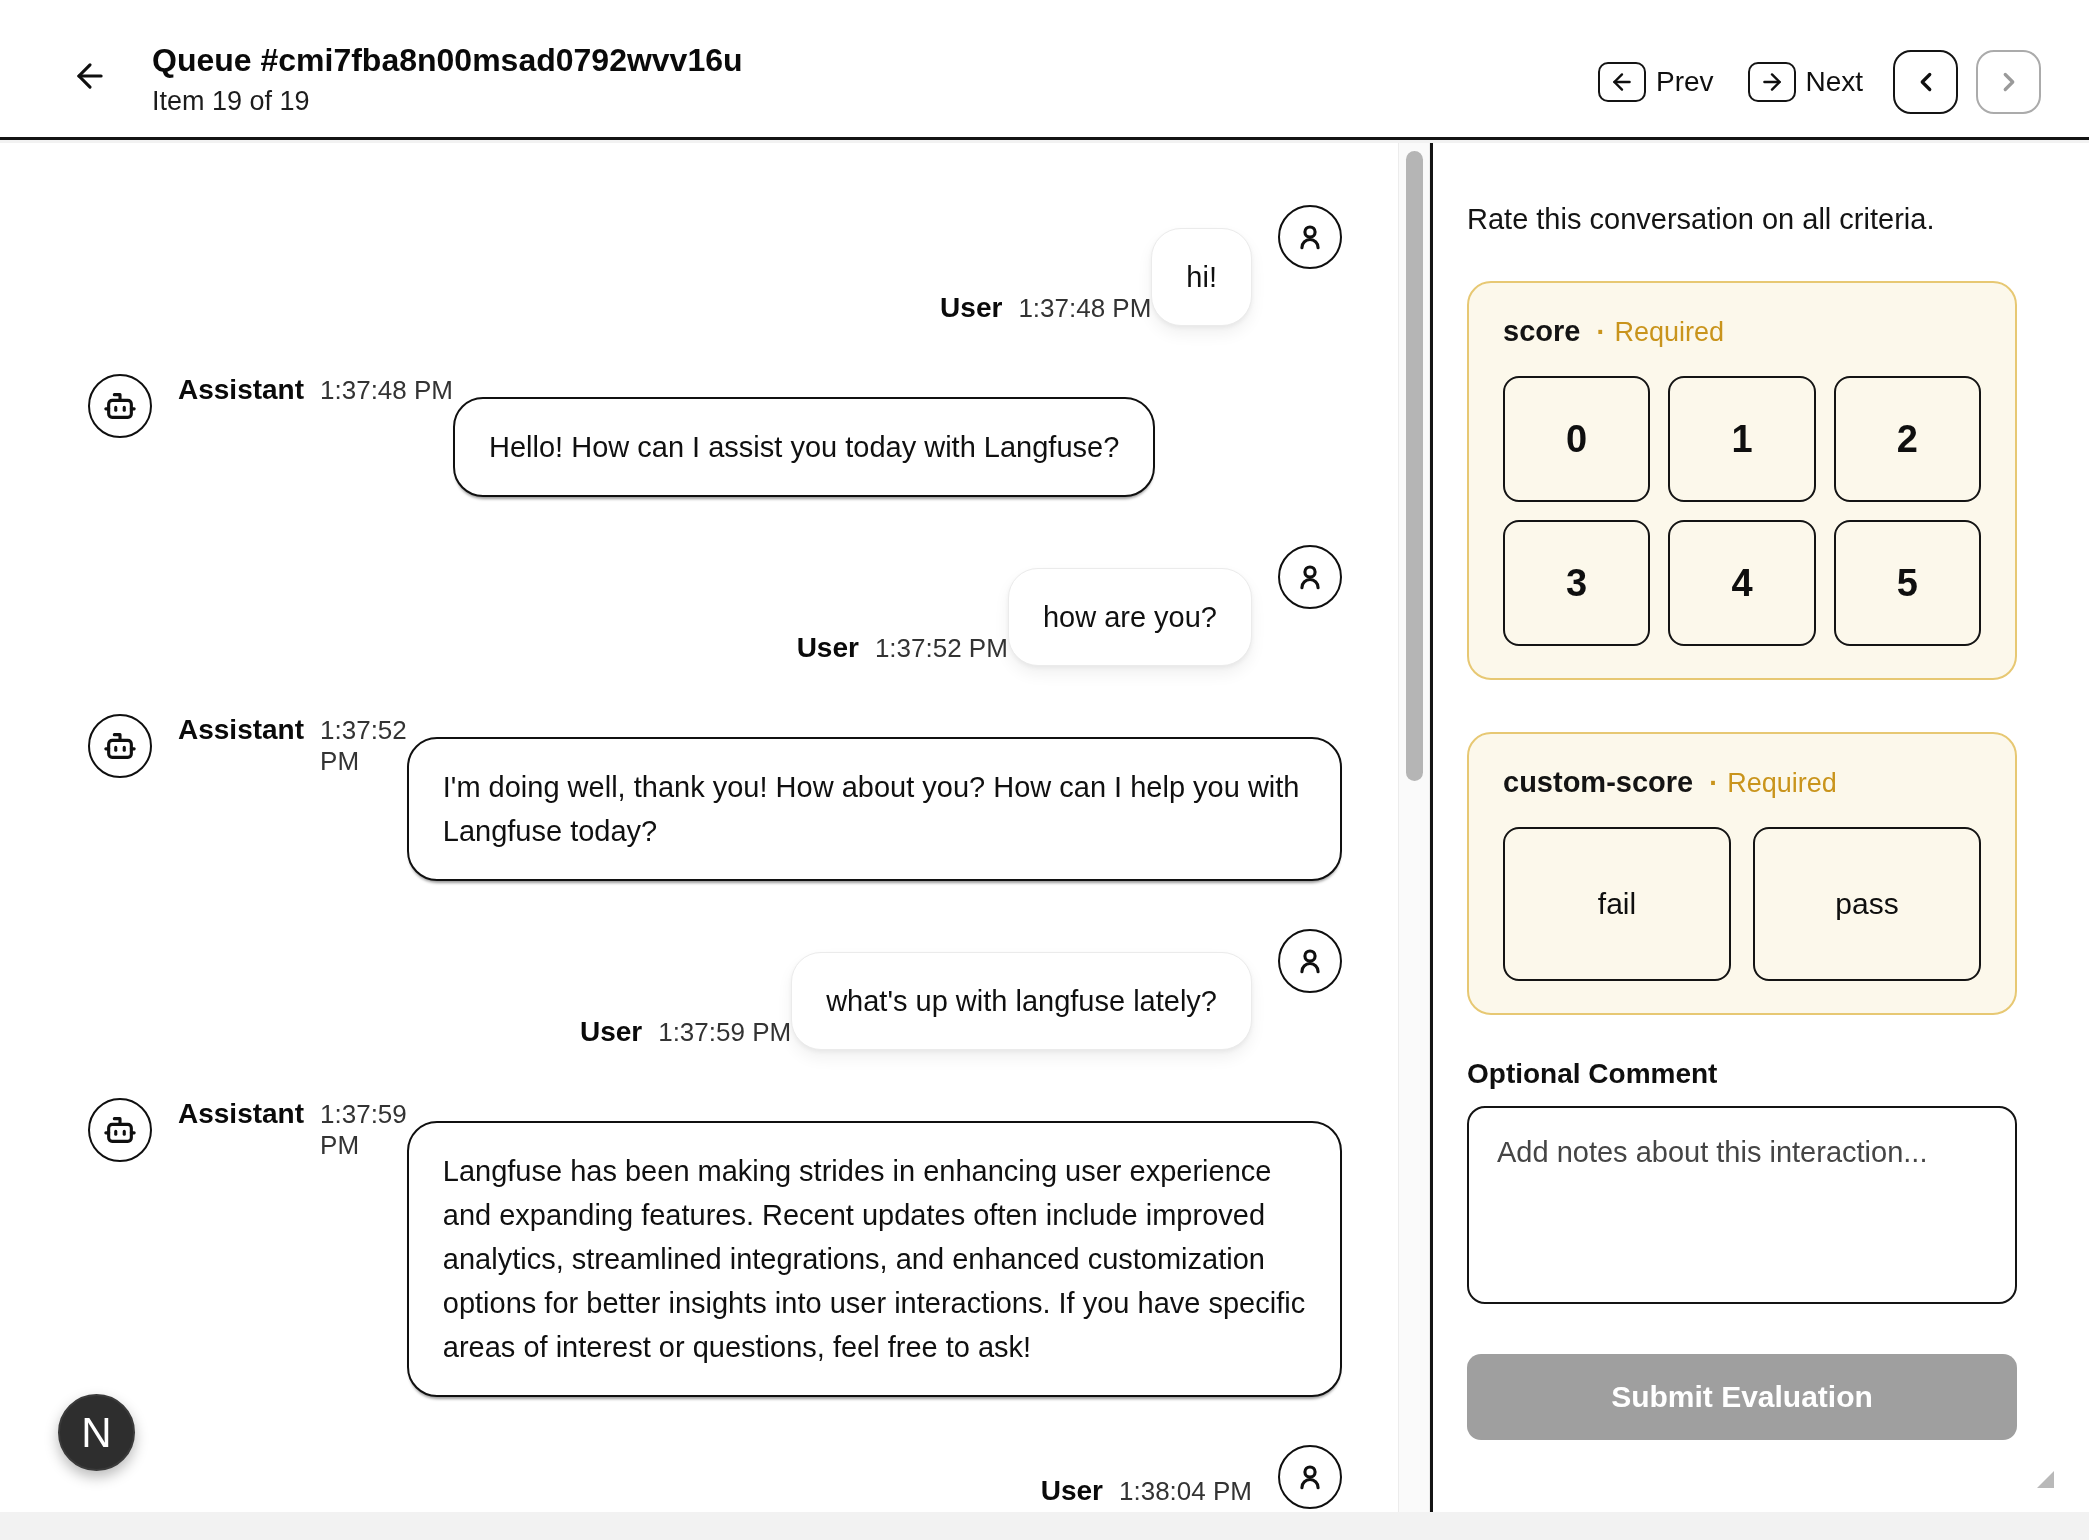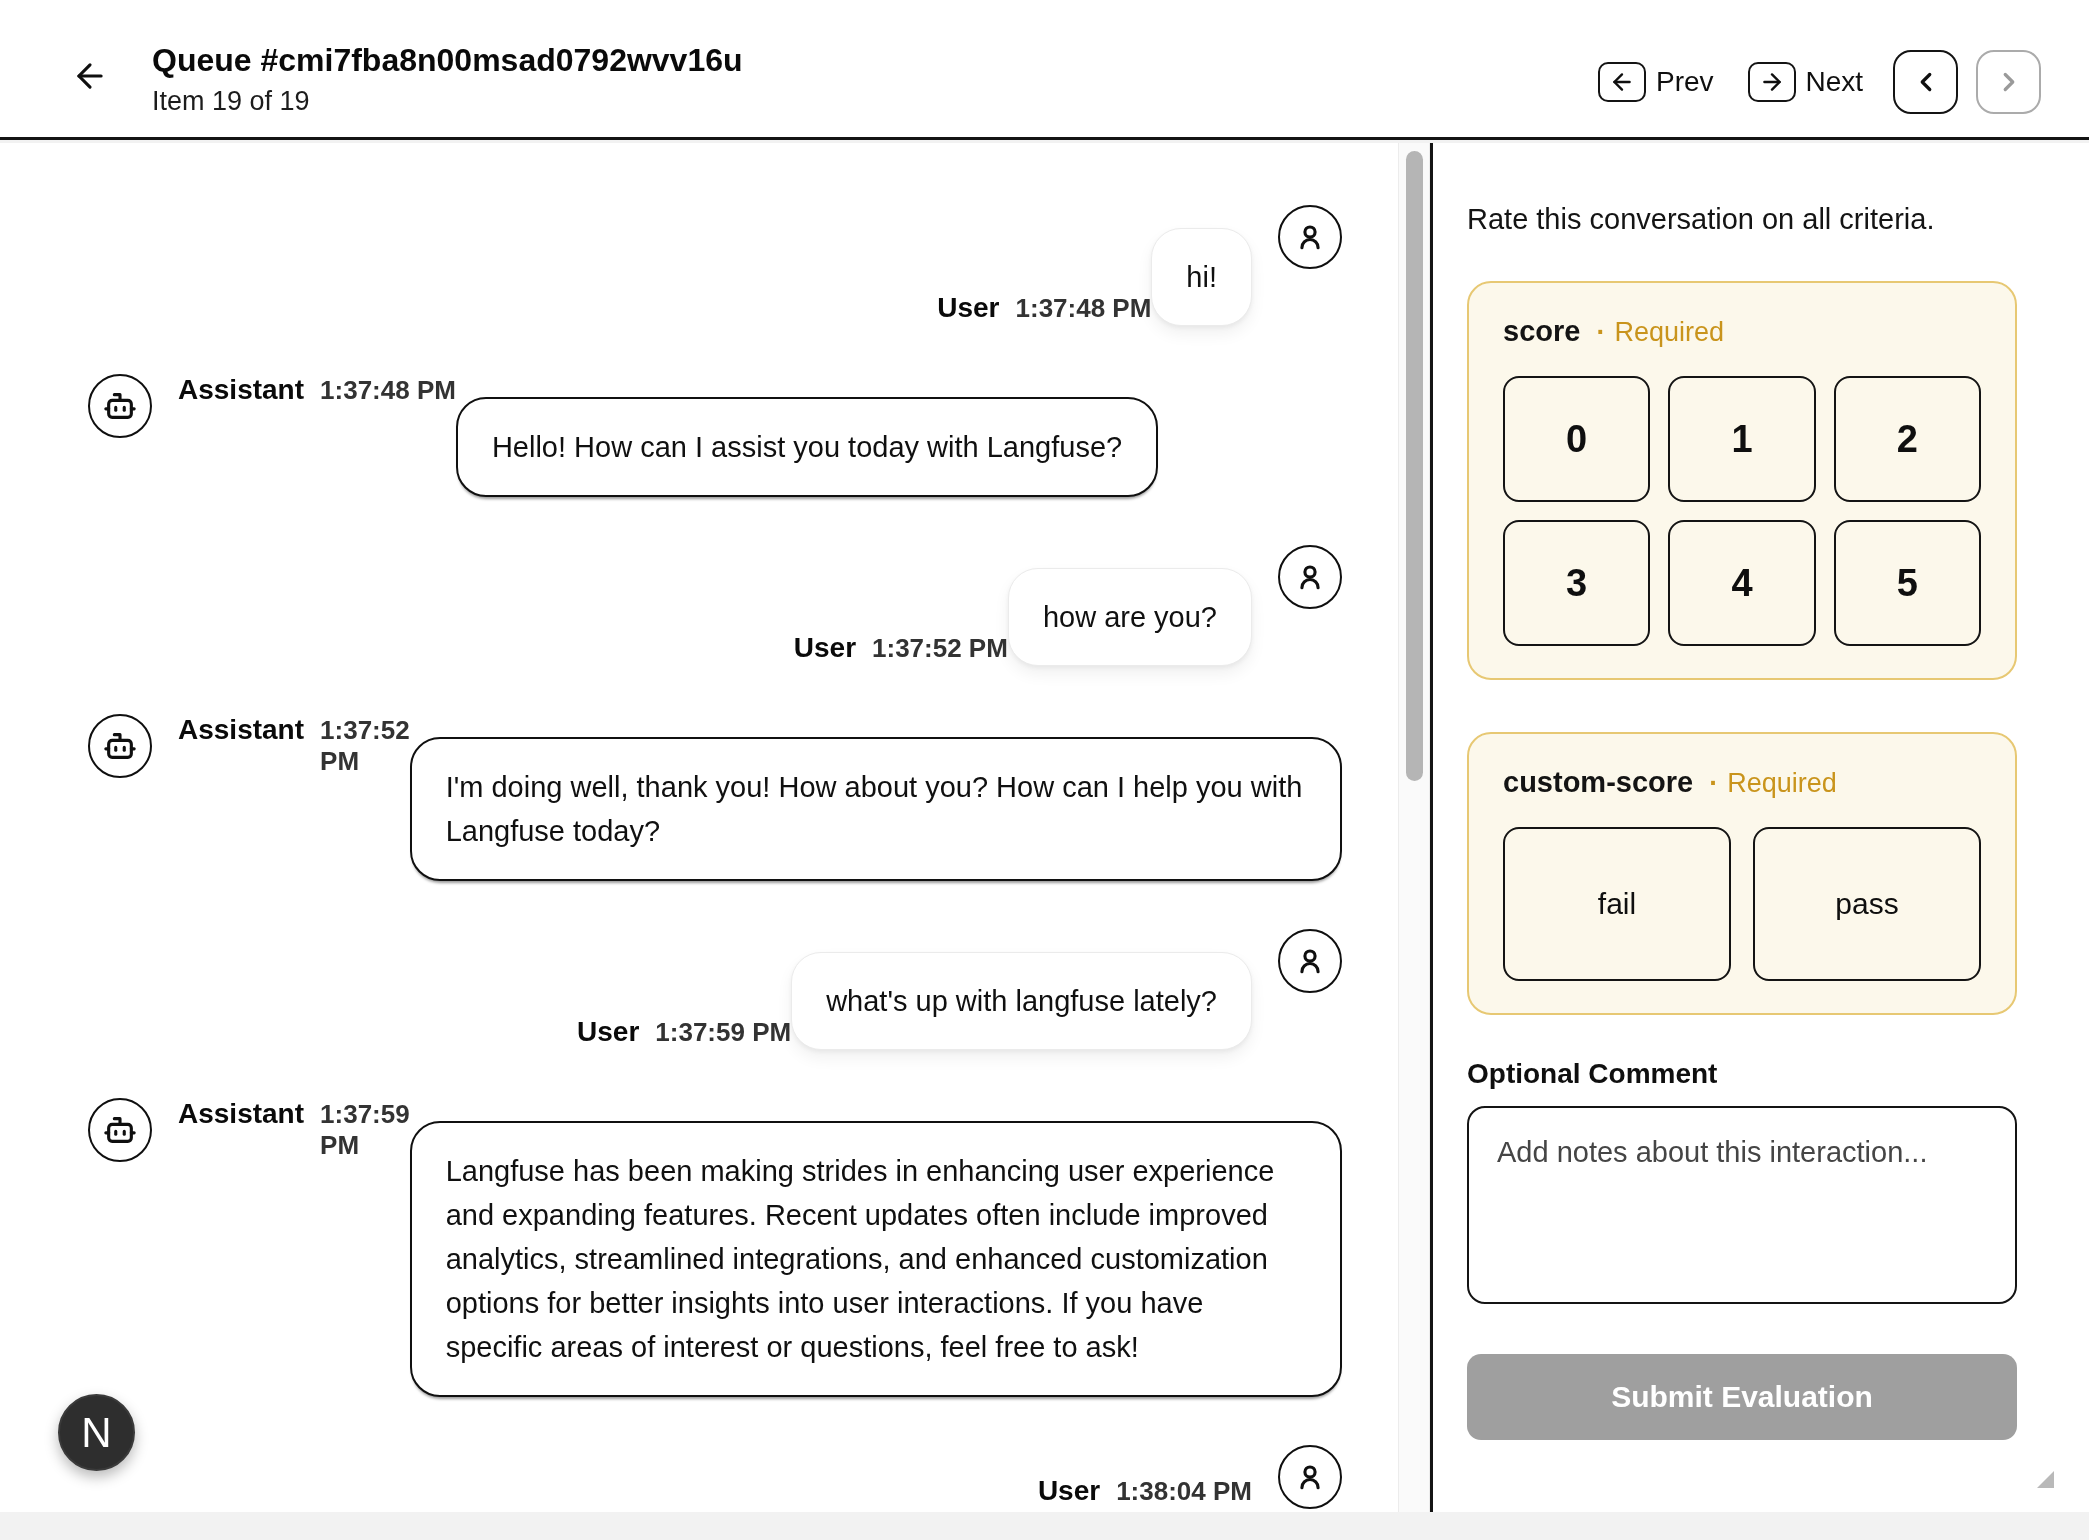--- a/index.html
+++ b/index.html
@@ -28,21 +28,21 @@
 
   
   #chat{position:absolute;left:0;top:143px;width:1398px;height:1369px;background:#fff;overflow:hidden;box-sizing:border-box;padding:62px 56px 0 88px;}
   .msg{display:flex;gap:26px;margin-bottom:48px;}
   .msg.user{flex-direction:row-reverse;}
   .avatar{width:64px;height:64px;flex:none;border:2.5px solid #0f0f0f;border-radius:50%;background:#fff;display:flex;align-items:center;justify-content:center;box-sizing:border-box;}
   .mcol{display:flex;flex-direction:row;min-width:0;}
   .msg.user .mcol{align-items:flex-end;}
   .mhead{display:flex;align-items:baseline;gap:16px;height:34px;}
   .mname{font-size:28px;font-weight:700;color:#0a0a0a;}
-  .mtime{font-size:26px;font-weight:700;color:#333;}
+  .mtime{font-size:26px;font-weight:400;color:#333;}
   .bubble{margin-top:23px;font-size:29px;line-height:44px;color:#101010;border-radius:30px;padding:26px 34px;box-sizing:border-box;}
   .msg.assistant .bubble{border:2.5px solid #101010;background:#fff;max-width:1200px;box-shadow:0 4px 3px -2px rgba(0,0,0,.40);}
   .msg.user .bubble{border:1.5px solid #ebebeb;background:#fff;max-width:960px;box-shadow:0 8px 16px rgba(0,0,0,.06),0 2px 4px rgba(0,0,0,.05);}
 
   
   .scroll-track{position:absolute;left:1398px;top:143px;width:32px;height:1369px;background:#fafafa;border-left:1px solid #ececec;border-right:1px solid #ececec;box-sizing:border-box;}
   .scroll-thumb{position:absolute;left:7px;top:8px;width:17px;height:630px;border-radius:9px;background:#b5b5b5;}
   .panel-divider{position:absolute;left:1430px;top:143px;width:3px;height:1369px;background:#141414;}
 
   

